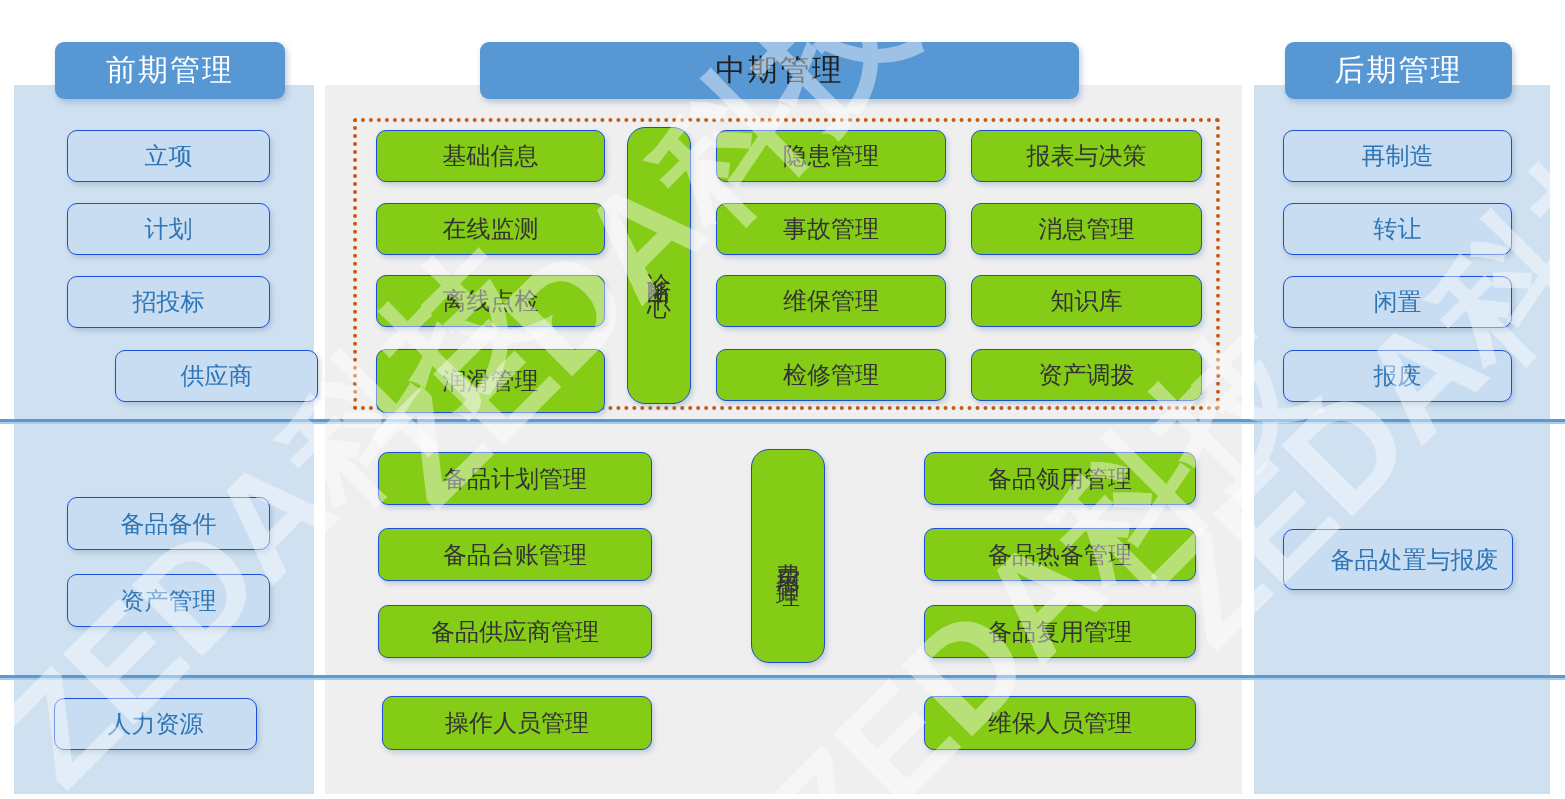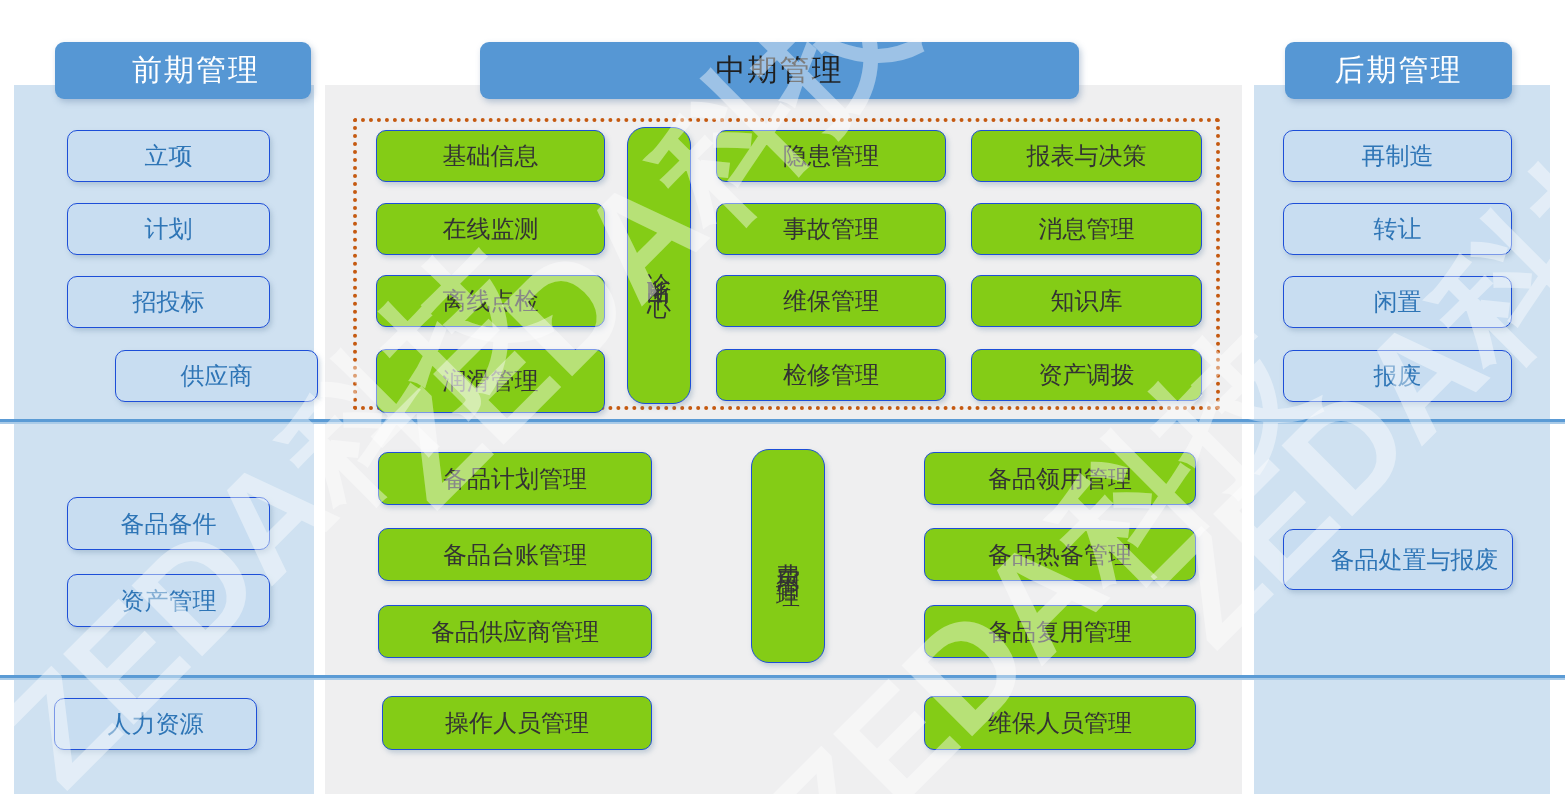--- a/index.html
+++ b/index.html
@@ -56,21 +56,21 @@
 
   <div class="panel panel-blue" style="left:14px;width:300px;"></div>
   <div class="panel panel-gray" style="left:325px;width:917px;"></div>
   <div class="panel panel-blue" style="left:1254px;width:296px;"></div>
 
   <div class="divider" style="top:419px;"></div>
   <div class="divider" style="top:675px;"></div>
 
   <div class="dotted-outline"></div>
 
-  <div class="hdr" style="left:55px;width:230px;padding-left:26px;">前期管理</div>
+  <div class="hdr" style="left:55px;width:230px;">前期管理</div>
   <div class="hdr hdr-dark" style="left:480px;width:599px;">中期管理</div>
   <div class="hdr" style="left:1285px;width:227px;">后期管理</div>
 
   <div class="btn btn-blue" style="left:67px;top:130px;width:203px;height:52px;">立项</div>
   <div class="btn btn-blue" style="left:67px;top:203px;width:203px;height:52px;">计划</div>
   <div class="btn btn-blue" style="left:67px;top:276px;width:203px;height:52px;">招投标</div>
   <div class="btn btn-blue" style="left:67px;top:350px;width:203px;height:52px;margin-left:48px;">供应商</div>
   <div class="btn btn-blue" style="left:67px;top:497px;width:203px;height:53px;">备品备件</div>
   <div class="btn btn-blue" style="left:67px;top:574px;width:203px;height:53px;">资产管理</div>
   <div class="btn btn-blue" style="left:54px;top:698px;width:203px;height:52px;">人力资源</div>

